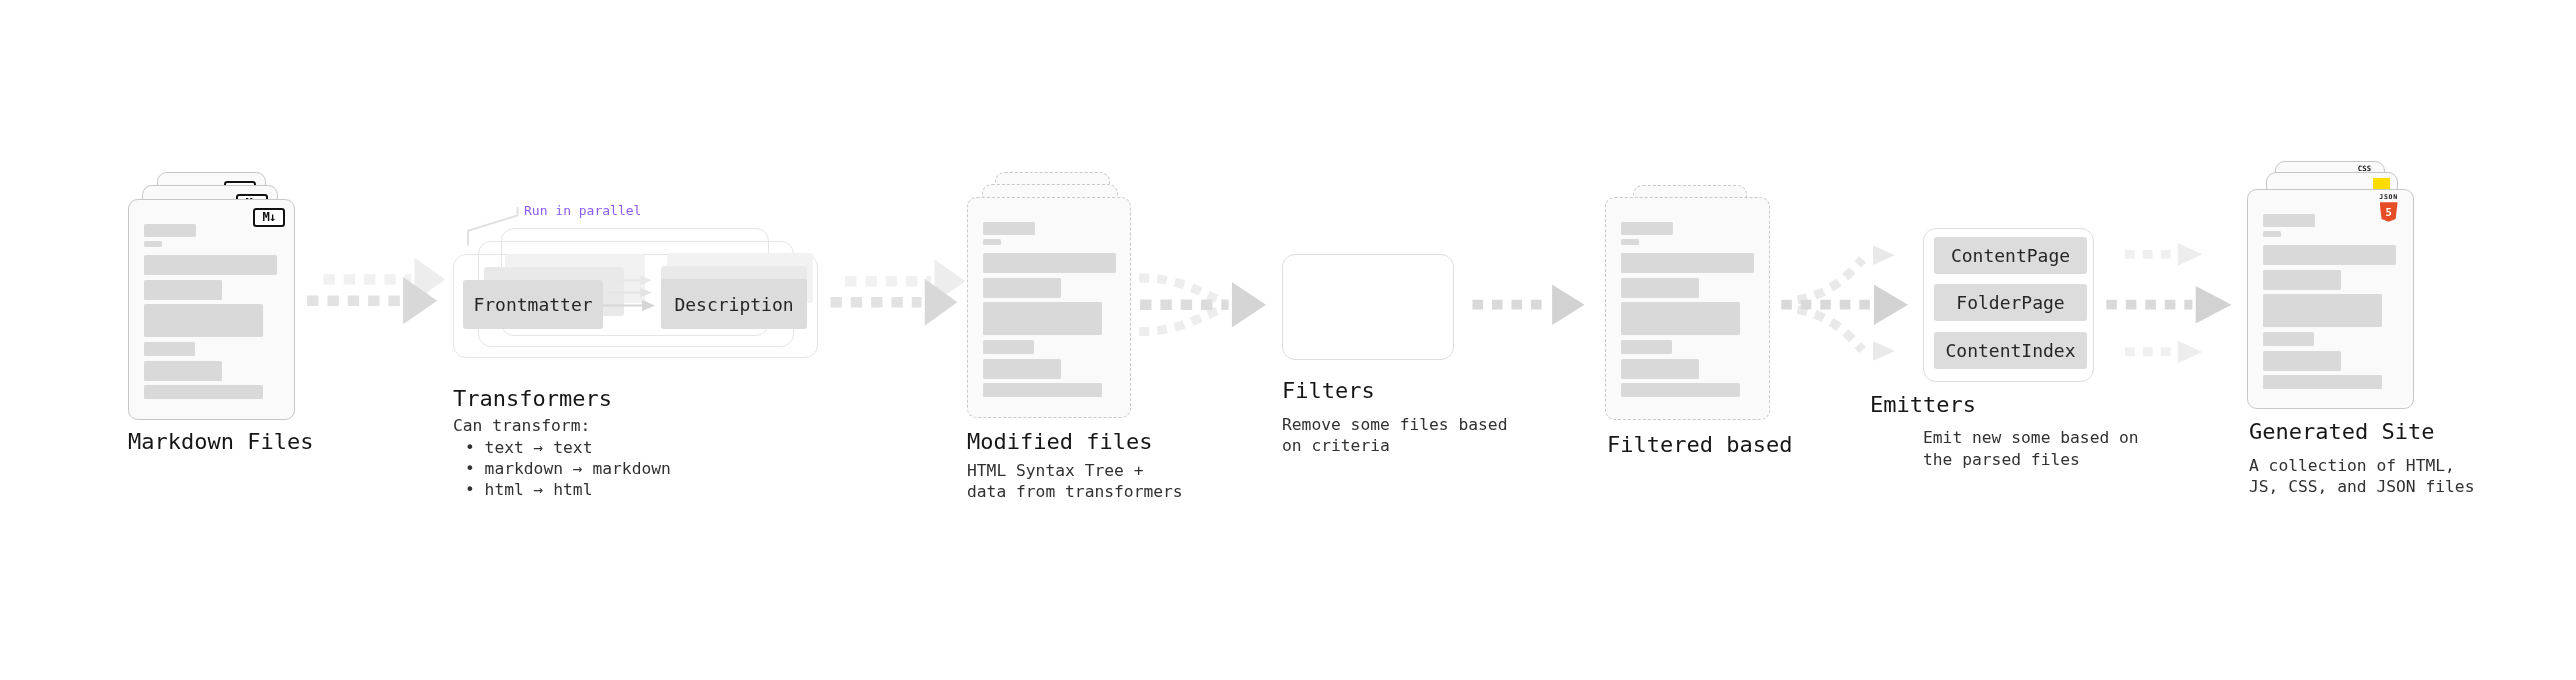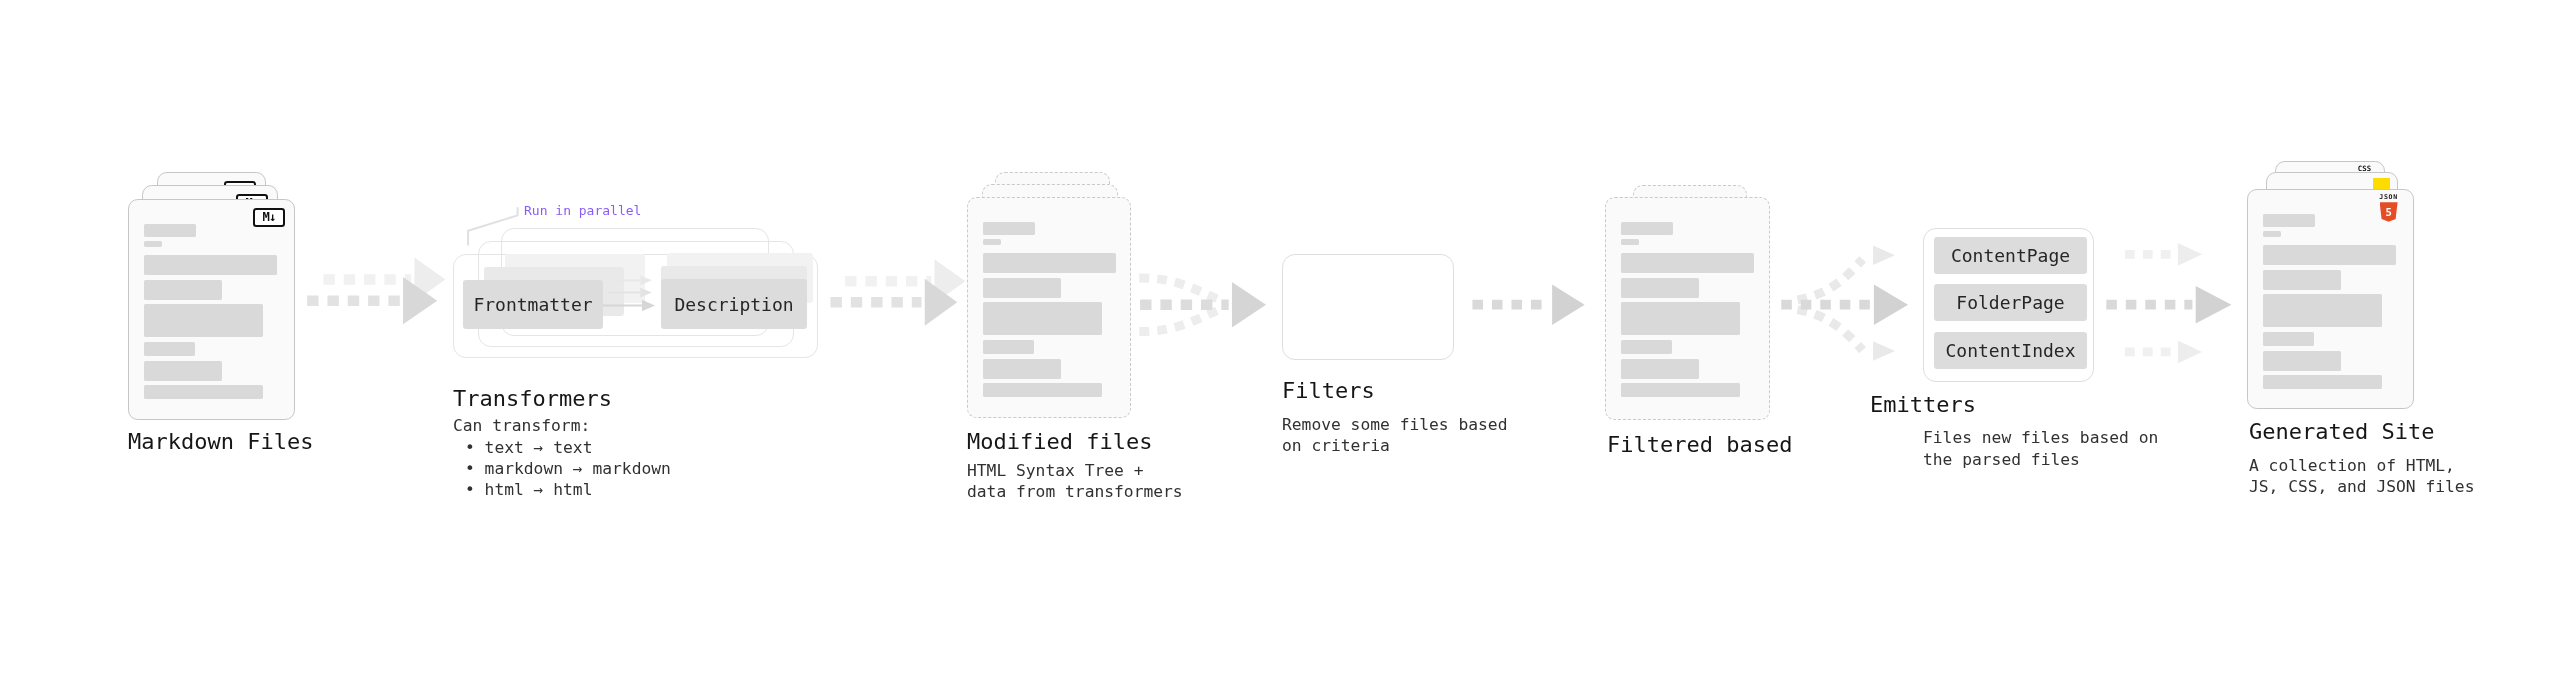--- a/index.html
+++ b/index.html
@@ -132,21 +132,21 @@
       <i class="bar b8"></i>
     </div>
   </div>
   <div class="h-label" style="left:1607px;top:431px;">Filtered based</div>
 
   <div class="panel" style="left:1923px;top:228px;width:171px;height:154px;"></div>
   <div class="pill" style="left:1934px;top:237px;width:153px;height:37px;">ContentPage</div>
   <div class="pill" style="left:1934px;top:284px;width:153px;height:37px;">FolderPage</div>
   <div class="pill" style="left:1934px;top:332px;width:153px;height:37px;">ContentIndex</div>
   <div class="h-label" style="left:1870px;top:391px;">Emitters</div>
-  <div class="body-text" style="left:1923px;top:427px;">Files new files based on</div>
+  <div class="body-text" style="left:1923px;top:427px;">Emit new some based on</div>
   <div class="body-text" style="left:1923px;top:449px;">the parsed files</div>
 
   <div>
     <div class="file-card" style="left:2275px;top:161px;width:110px;height:221px;">
       <div class="css-badge">
         <div class="txt">CSS</div>
         <div class="bar-blue"></div>
       </div>
     </div>
     <div class="file-card" style="left:2266px;top:172px;width:132px;height:221px;">

